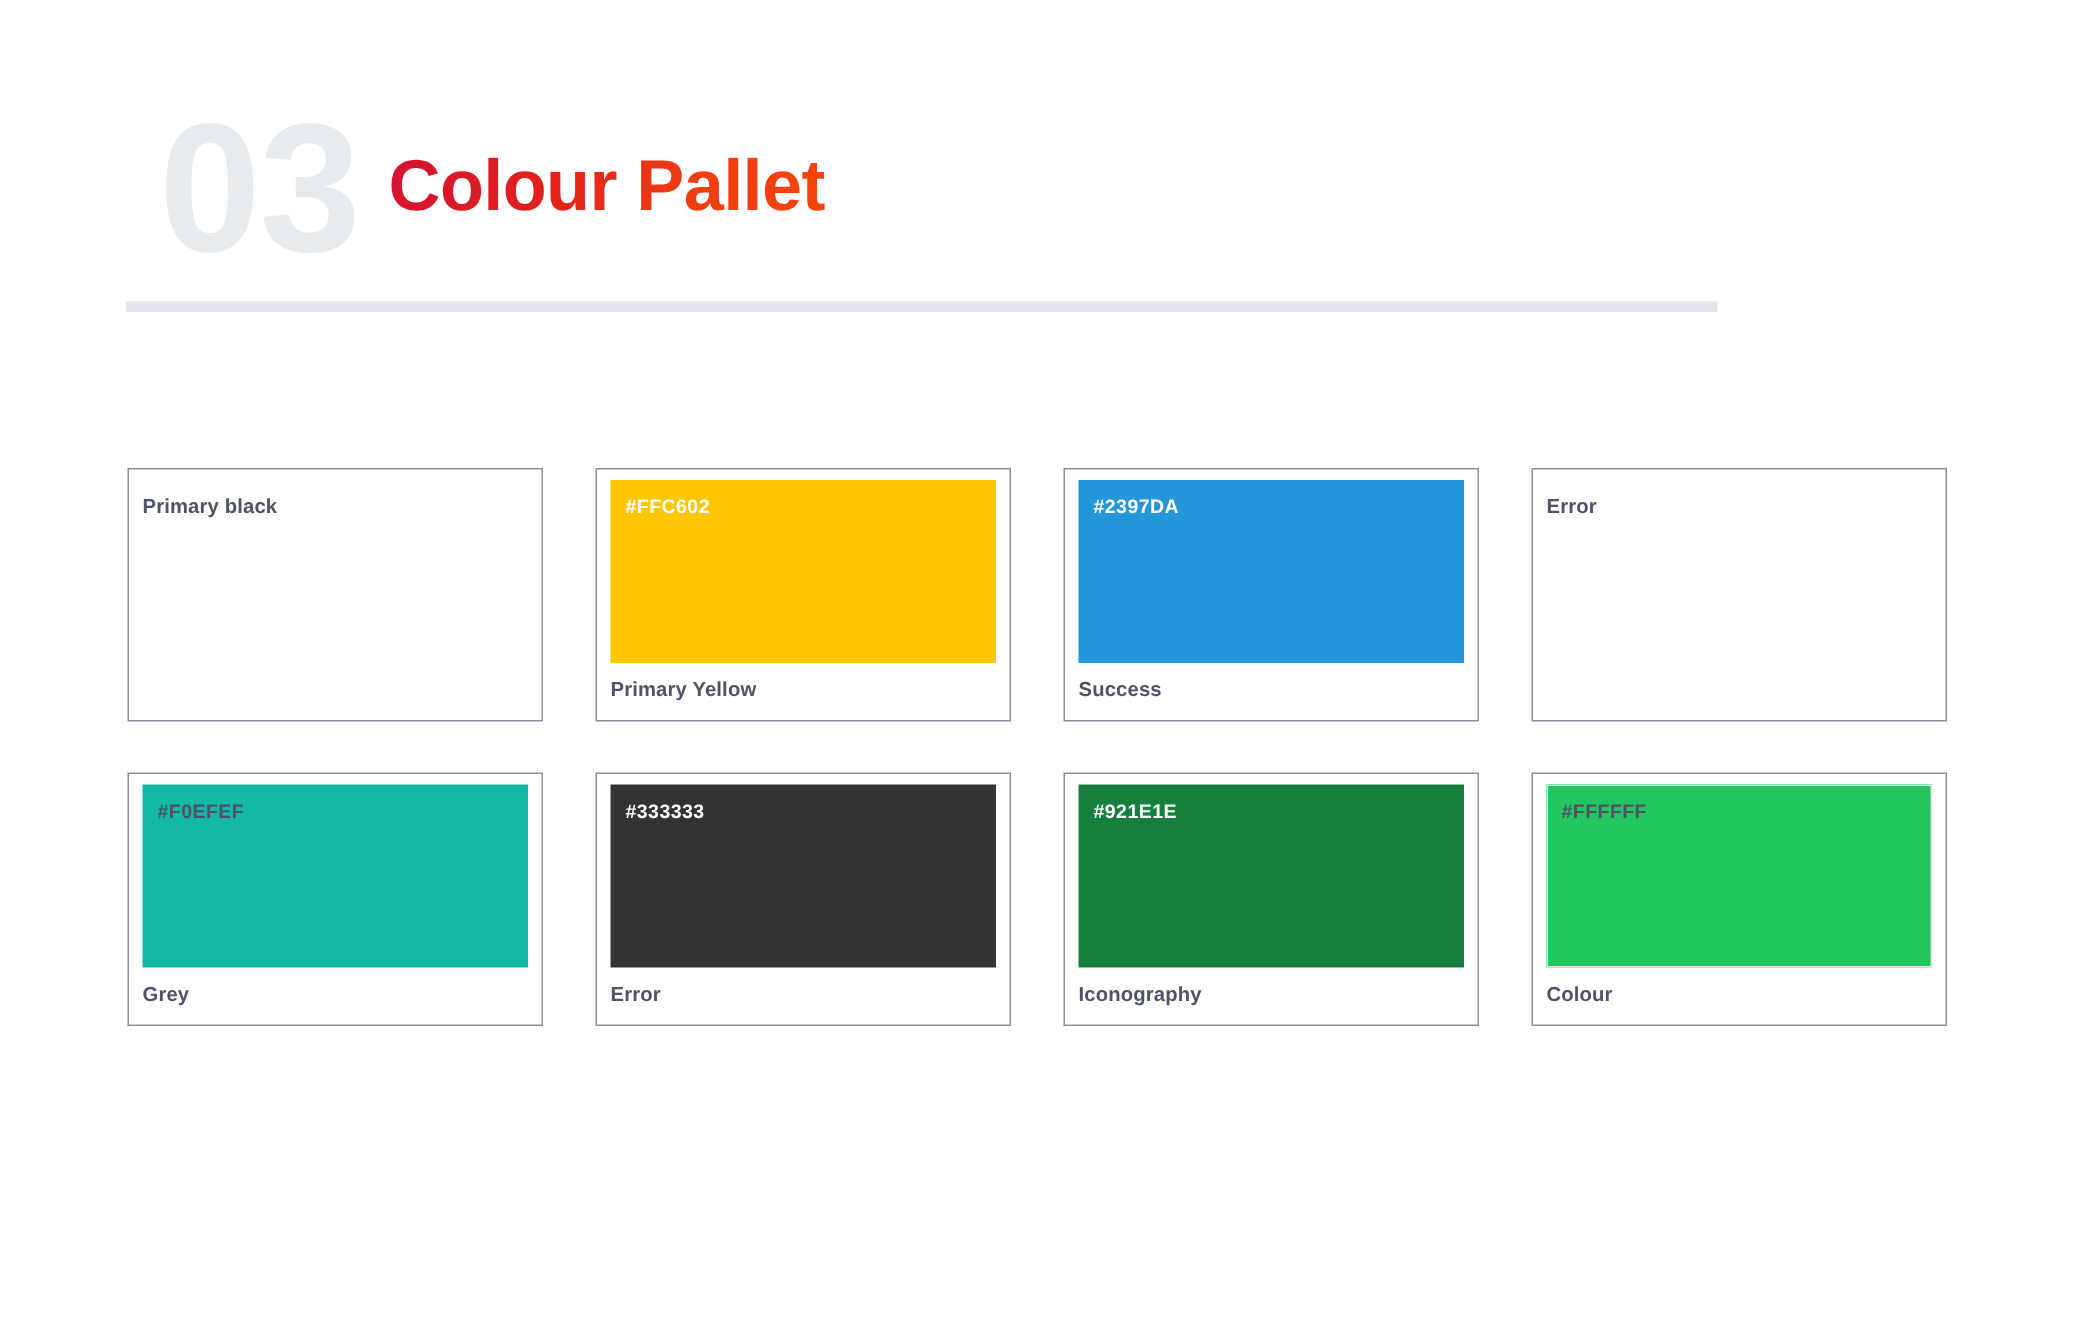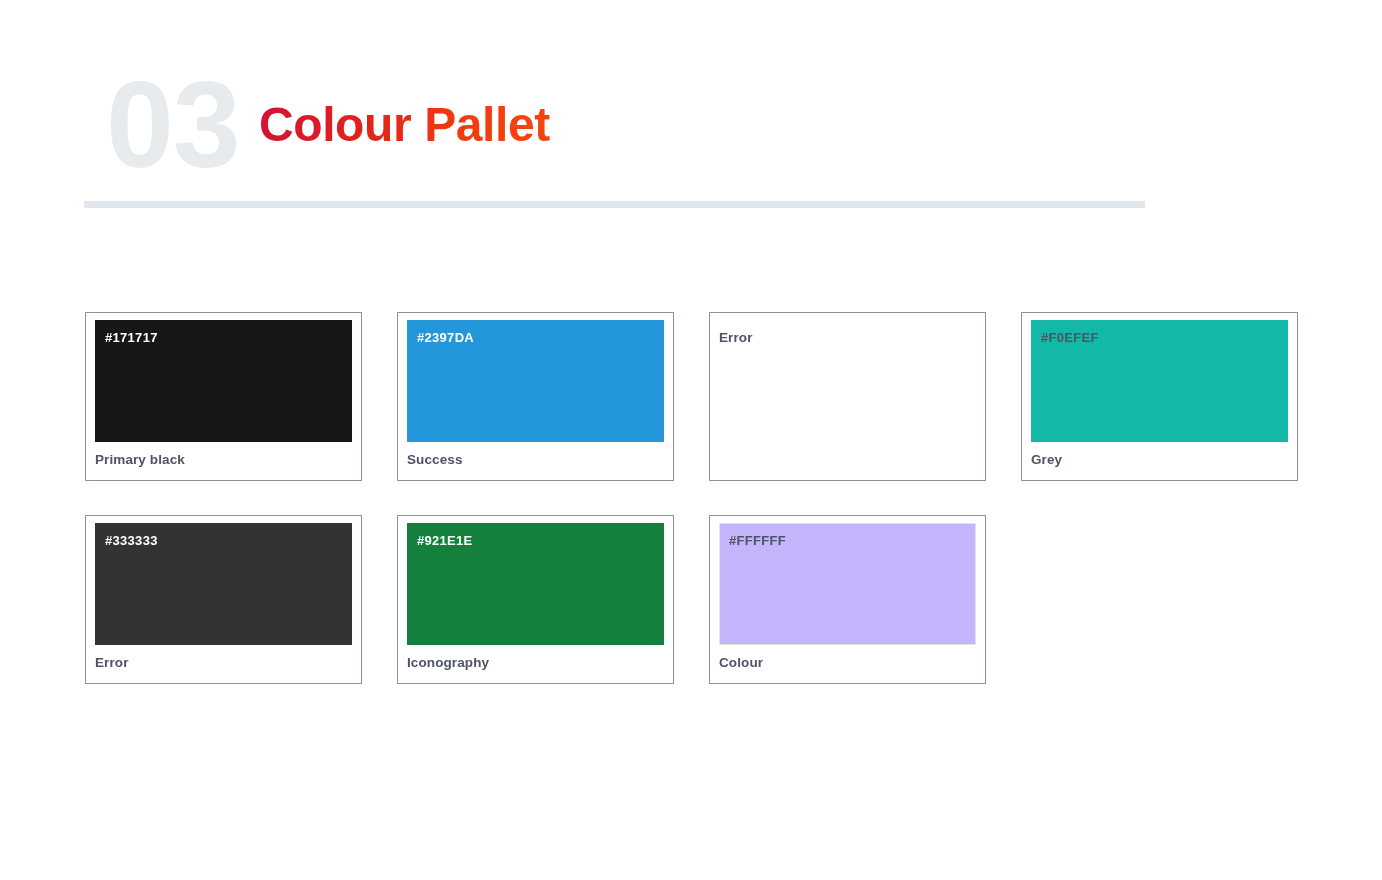--- a/index.html
+++ b/index.html
@@ -130,24 +130,27 @@
   <div class="header">
     <div class="header-row">
       <div class="section-number">03</div>
       <div class="section-title">Colour Pallet</div>
     </div>
     <div class="header-divider"></div>
   </div>
 
   <div class="grid">
       <div class="swatch-card" style="border-color: rgb(139, 145, 157);">
-        <div class="swatch-chip" style="background: rgb(23, 23, 23);">
-          <div class="swatch-hex" style="color: rgb(255, 255, 255);">#171717</div>
+        <div class="swatch-label" style="color: rgb(78, 84, 102);">Primary black</div>
+      </div>
+      <div class="swatch-card" style="border-color: rgb(139, 145, 157);">
+        <div class="swatch-chip" style="background: rgb(255, 198, 2);">
+          <div class="swatch-hex" style="color: rgb(255, 255, 255);">#FFC602</div>
         </div>
-        <div class="swatch-label" style="color: rgb(78, 84, 102);">Primary black</div>
+        <div class="swatch-label" style="color: rgb(78, 84, 102);">Primary Yellow</div>
       </div>
       <div class="swatch-card" style="border-color: rgb(139, 145, 157);">
         <div class="swatch-chip" style="background: rgb(35, 151, 218);">
           <div class="swatch-hex" style="color: rgb(255, 255, 255);">#2397DA</div>
         </div>
         <div class="swatch-label" style="color: rgb(78, 84, 102);">Success</div>
       </div>
       <div class="swatch-card" style="border-color: rgb(139, 145, 157);">
         <div class="swatch-label" style="color: rgb(78, 84, 102);">Error</div>
       </div>
@@ -163,20 +166,20 @@
         </div>
         <div class="swatch-label" style="color: rgb(78, 84, 102);">Error</div>
       </div>
       <div class="swatch-card" style="border-color: rgb(139, 145, 157);">
         <div class="swatch-chip" style="background: #15803d;">
           <div class="swatch-hex" style="color: rgb(255, 255, 255);">#921E1E</div>
         </div>
         <div class="swatch-label" style="color: rgb(78, 84, 102);">Iconography</div>
       </div>
       <div class="swatch-card" style="border-color: rgb(139, 145, 157);">
-        <div class="swatch-chip bordered" style="background: #c4b5fd;">
+        <div class="swatch-chip bordered" style="background: #22c55e;">
           <div class="swatch-hex" style="color: rgb(78, 84, 102);">#FFFFFF</div>
         </div>
         <div class="swatch-label" style="color: rgb(78, 84, 102);">Colour</div>
       </div>
     </div>
 
 </div>
 
 </body></html>

